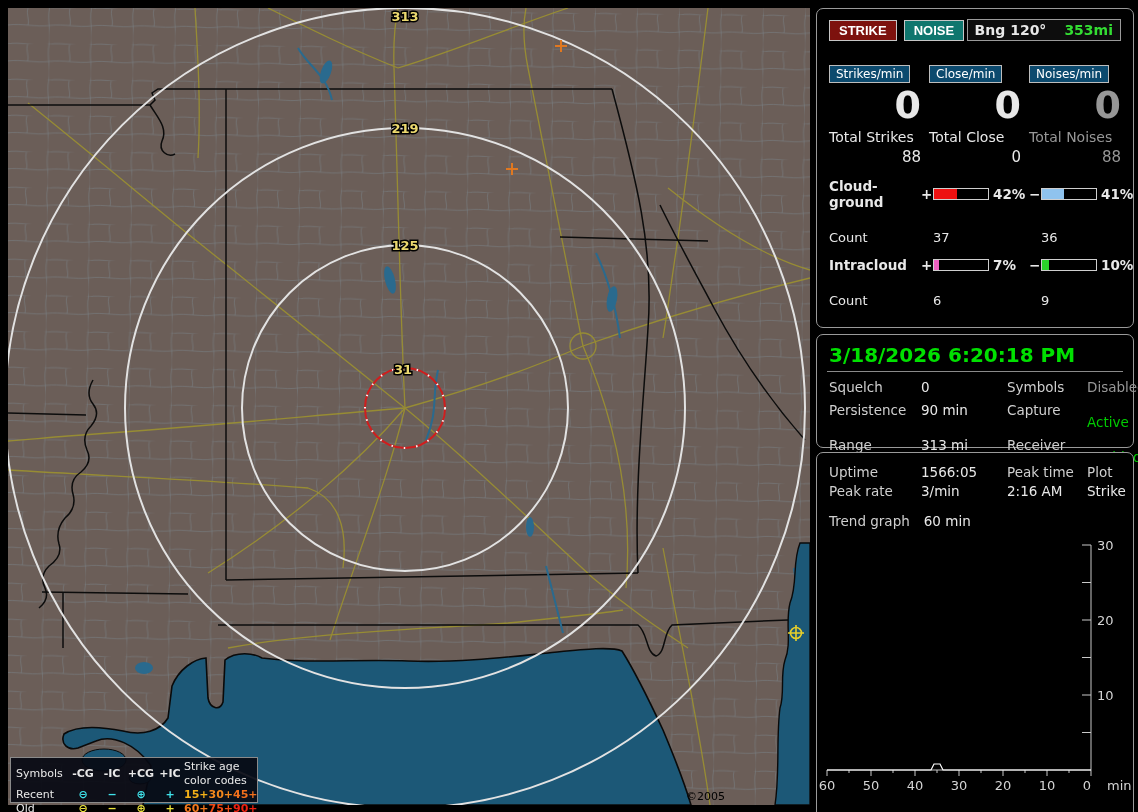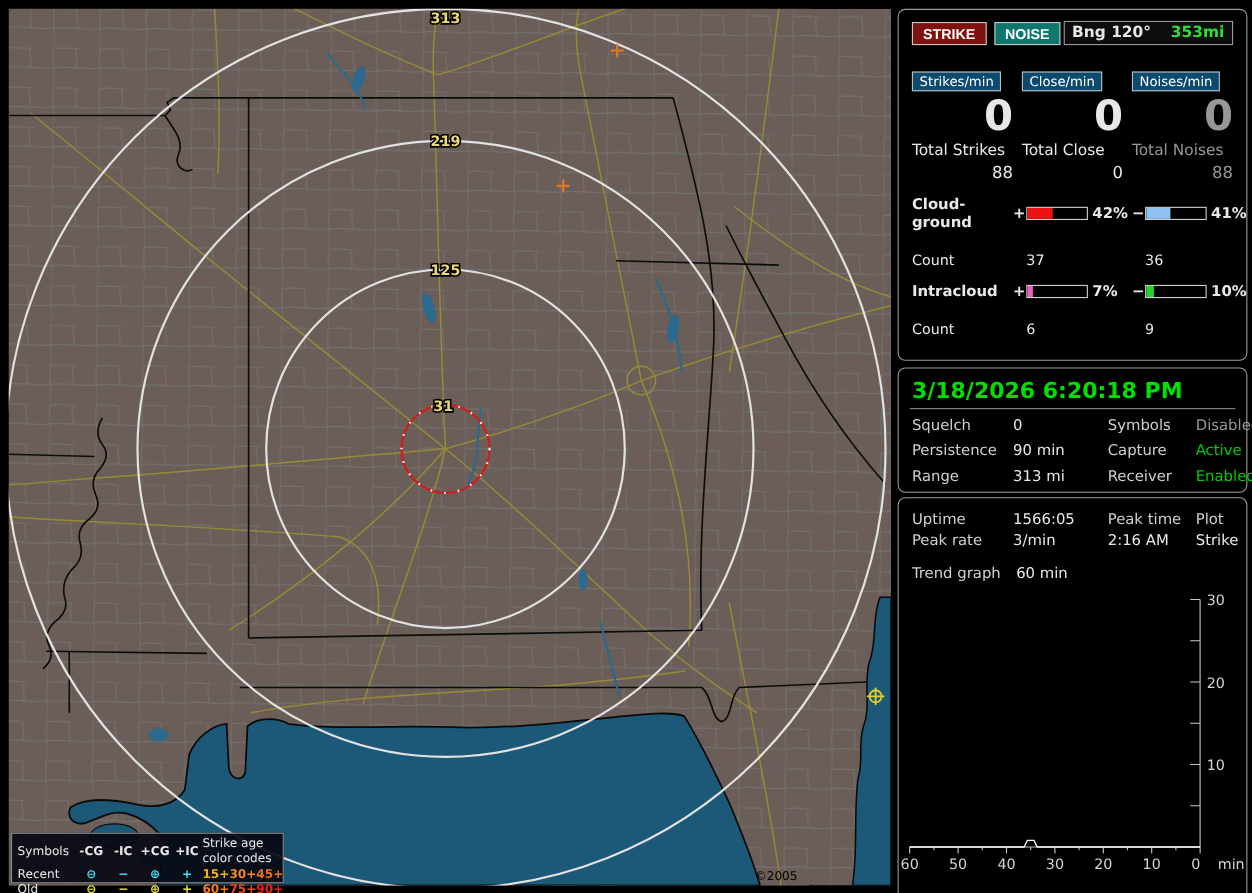--- a/index.html
+++ b/index.html
@@ -50,21 +50,21 @@
   .bar i { display:block; height:100%; }
   .pct { padding-left:4px; }
   .count-grid { display:grid; grid-template-columns:92px 12px 108px 1fr;
     margin-top:20px; font-size:13px; font-weight:normal; }
 
   #dt { color:#00e000; font-size:20px; font-weight:bold; padding:2px 2px 4px 2px;
     border-bottom:1px solid #8a8a8a; white-space:nowrap; }
   .st-grid { display:grid; grid-template-columns:92px 86px 80px 1fr; font-size:13.5px;
     margin-top:7px; padding:0 2px; }
   .st-grid .lbl { color:#cfcfcf; }
-  .green { color:#00cc00 !important; }
+  .green { color:#00cc00 !important;margin-top:12px; }
 
   .tr-grid { display:grid; grid-template-columns:92px 86px 80px 1fr; font-size:13.5px;
     margin-top:3px; padding:0 2px; }
   .tr-grid .lbl { color:#cfcfcf; }
   .trend-lbl-row { display:flex; gap:14px; font-size:13.5px; margin-top:14px; padding:0 2px; }
   .trend-lbl-row .lbl { color:#cfcfcf; }
   #trend-svg { position:absolute; left:0; top:84px; }
 </style>
 </head>
 <body>

